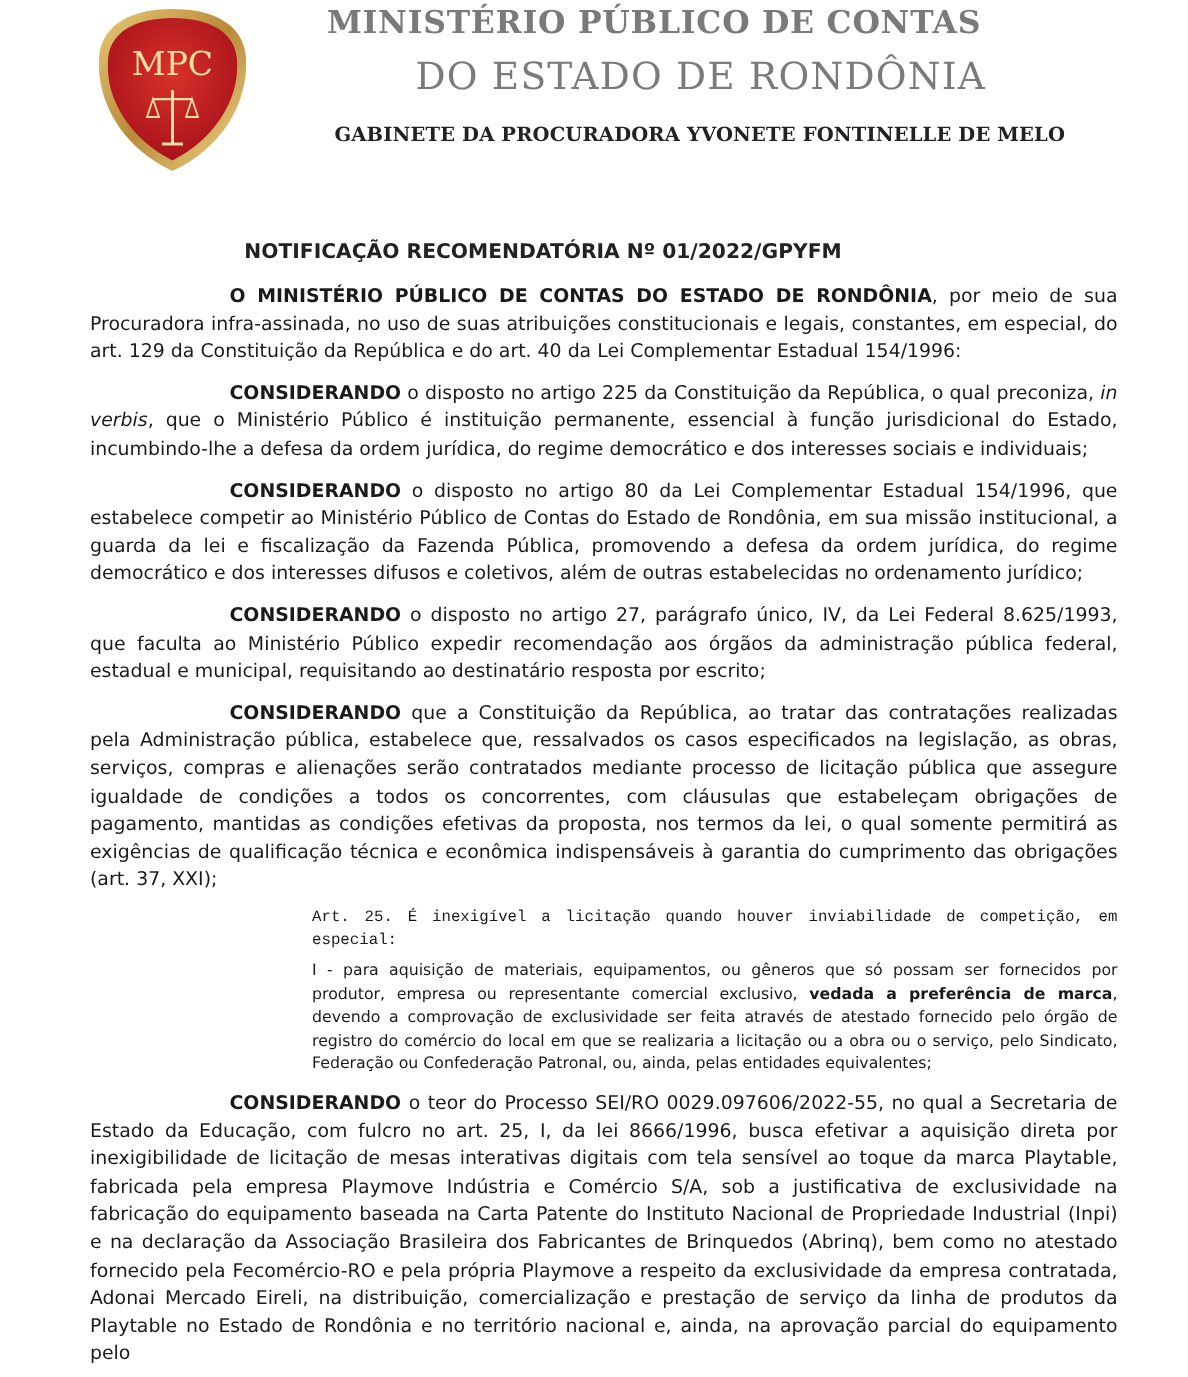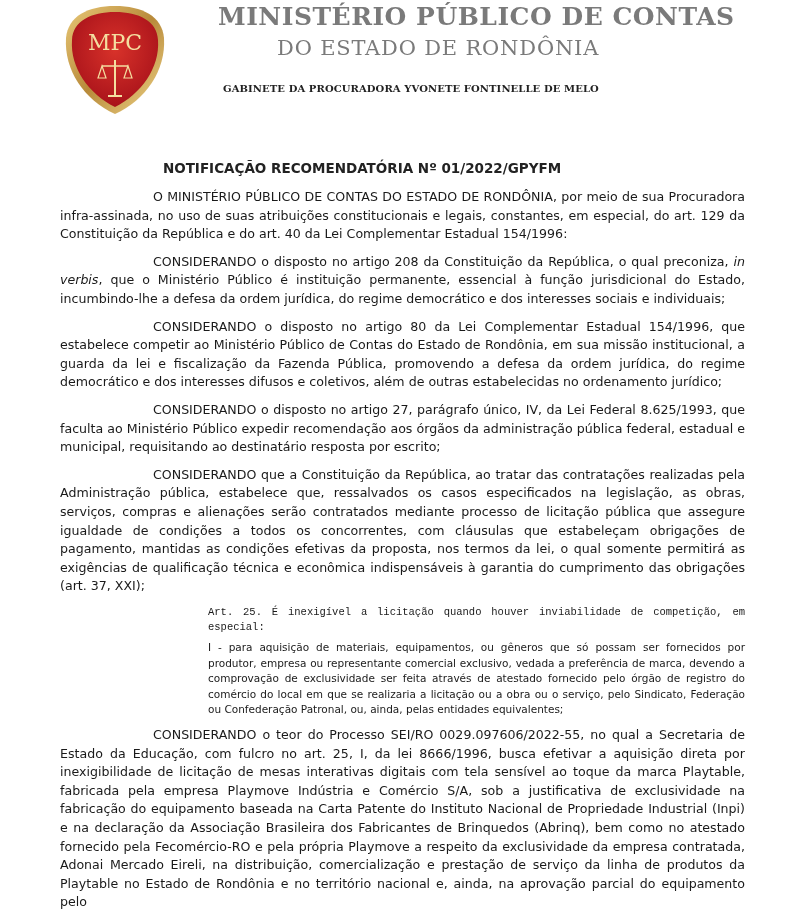--- a/index.html
+++ b/index.html
@@ -1,29 +1,29 @@
 <!DOCTYPE html>
 <html><head>
   <meta charset="utf-8">
   <style>
     html, body { margin: 0; padding: 0; background: #ffffff; }
     body { width: 792px; height: 918px; overflow: hidden; position: relative; font-family: "DejaVu Sans", sans-serif; color: #1a1a1a; }
     .header { position: absolute; left: 0; top: 0; width: 792px; height: 125px; }
     .logo { position: absolute; left: 58px; top: 4px; width: 114px; height: 112px; }
-    .title1 { position: absolute; left: 218px; top: 2px; font-family: "DejaVu Serif", serif; font-weight: bold; font-size: 25px; color: #7a7a7a; letter-spacing: 0.5px; white-space: nowrap; }
-    .title2 { position: absolute; left: 277px; top: 36px; font-family: "DejaVu Serif", serif; font-size: 21px; color: #7a7a7a; letter-spacing: 0.8px; white-space: nowrap; }
-    .title3 { position: absolute; left: 223px; top: 83px; font-family: "DejaVu Serif", serif; font-weight: bold; font-size: 10px; color: #222; white-space: nowrap; letter-spacing: 0.1px; }
+    .title1 { position: absolute; left: 218px; top: 2px; font-family: "DejaVu Serif", serif; font-weight: bold; font-size: 21px; color: #7a7a7a; letter-spacing: 0.5px; white-space: nowrap; }
+    .title2 { position: absolute; left: 277px; top: 36px; font-family: "DejaVu Serif", serif; font-size: 25px; color: #7a7a7a; letter-spacing: 0.8px; white-space: nowrap; }
+    .title3 { position: absolute; left: 223px; top: 83px; font-family: "DejaVu Serif", serif; font-weight: bold; font-size: 13px; color: #222; white-space: nowrap; letter-spacing: 0.1px; }
     .doc-title { position: absolute; left: 0; width: 724px; top: 160px; text-align: center; font-weight: bold; font-size: 13.5px; color: #222; }
     .body { position: absolute; left: 60px; top: 188px; width: 685px; font-size: 12.6px; line-height: 18.6px; text-align: justify; }
     .body p { margin: 0 0 9px 0; text-indent: 93px; }
     .body p.nomargin { margin-bottom: 5px; }
     .quote { margin: 0 0 8px 148px; font-size: 10.5px; line-height: 15.6px; text-align: justify; }
     .quote .q1 { margin: 0 0 4px 0; font-family: Liberation Mono, monospace; }
     .quote .q2 { margin: 0; }
-    b { font-weight: normal; margin-top: 32px; }
+    b { font-weight: bold; margin-top: 32px; }
     i { font-style: italic; }
   </style>
 </head>
 <body>
 
 <div class="header">
   <svg class="logo" viewBox="0 0 114 112">
     <defs>
       <linearGradient id="gold" x1="0" y1="0" x2="1" y2="1">
         <stop offset="0" stop-color="#e8c877"></stop>
@@ -46,21 +46,21 @@
   </svg>
   <div class="title1">MINISTÉRIO PÚBLICO DE CONTAS</div>
   <div class="title2">DO ESTADO DE RONDÔNIA</div>
   <div class="title3">GABINETE DA PROCURADORA YVONETE FONTINELLE DE MELO</div>
 </div>
 
 <div class="doc-title">NOTIFICAÇÃO RECOMENDATÓRIA Nº 01/2022/GPYFM</div>
 
 <div class="body">
   <p><b>O MINISTÉRIO PÚBLICO DE CONTAS DO ESTADO DE RONDÔNIA</b><span>, por meio de sua Procuradora infra-assinada, no uso de suas atribuições constitucionais e legais, constantes, em especial, do art. 129 da Constituição da República e do art. 40 da Lei Complementar Estadual 154/1996:</span></p>
-  <p><b>CONSIDERANDO</b><span> o disposto no artigo 208 da Constituição da República, o qual preconiza, </span><i>in verbis</i><span>, que o Ministério Público é instituição permanente, essencial à função jurisdicional do Estado, incumbindo-lhe a defesa da ordem jurídica, do regime democrático e dos interesses sociais e individuais;</span></p>
+  <p><b>CONSIDERANDO</b><span> o disposto no artigo 225 da Constituição da República, o qual preconiza, </span><i>in verbis</i><span>, que o Ministério Público é instituição permanente, essencial à função jurisdicional do Estado, incumbindo-lhe a defesa da ordem jurídica, do regime democrático e dos interesses sociais e individuais;</span></p>
   <p><b>CONSIDERANDO</b><span> o disposto no artigo 80 da Lei Complementar Estadual 154/1996, que estabelece competir ao Ministério Público de Contas do Estado de Rondônia, em sua missão institucional, a guarda da lei e fiscalização da Fazenda Pública, promovendo a defesa da ordem jurídica, do regime democrático e dos interesses difusos e coletivos, além de outras estabelecidas no ordenamento jurídico;</span></p>
   <p><b>CONSIDERANDO</b><span> o disposto no artigo 27, parágrafo único, IV, da Lei Federal 8.625/1993, que faculta ao Ministério Público expedir recomendação aos órgãos da administração pública federal, estadual e municipal, requisitando ao destinatário resposta por escrito;</span></p>
   <p><b>CONSIDERANDO</b><span> que a Constituição da República, ao tratar das contratações realizadas pela Administração pública, estabelece que, ressalvados os casos especificados na legislação, as obras, serviços, compras e alienações serão contratados mediante processo de licitação pública que assegure igualdade de condições a todos os concorrentes, com cláusulas que estabeleçam obrigações de pagamento, mantidas as condições efetivas da proposta, nos termos da lei, o qual somente permitirá as exigências de qualificação técnica e econômica indispensáveis à garantia do cumprimento das obrigações (art. 37, XXI);</span></p>
   <div class="quote">
     <div class="q1">Art. 25. É inexigível a licitação quando houver inviabilidade de competição, em especial:</div>
     <div class="q2"><span>I - para aquisição de materiais, equipamentos, ou gêneros que só possam ser fornecidos por produtor, empresa ou representante comercial exclusivo, </span><b>vedada a preferência de marca</b><span>, devendo a comprovação de exclusividade ser feita através de atestado fornecido pelo órgão de registro do comércio do local em que se realizaria a licitação ou a obra ou o serviço, pelo Sindicato, Federação ou Confederação Patronal, ou, ainda, pelas entidades equivalentes;</span></div>
   </div>
   <p><b>CONSIDERANDO</b><span> o teor do Processo SEI/RO 0029.097606/2022-55, no qual a Secretaria de Estado da Educação, com fulcro no art. 25, I, da lei 8666/1996, busca efetivar a aquisição direta por inexigibilidade de licitação de mesas interativas digitais com tela sensível ao toque da marca Playtable, fabricada pela empresa Playmove Indústria e Comércio S/A, sob a justificativa de exclusividade na fabricação do equipamento baseada na Carta Patente do Instituto Nacional de Propriedade Industrial (Inpi) e na declaração da Associação Brasileira dos Fabricantes de Brinquedos (Abrinq), bem como no atestado fornecido pela Fecomércio-RO e pela própria Playmove a respeito da exclusividade da empresa contratada, Adonai Mercado Eireli, na distribuição, comercialização e prestação de serviço da linha de produtos da Playtable no Estado de Rondônia e no território nacional e, ainda, na aprovação parcial do equipamento pelo</span></p>
 </div>
 

